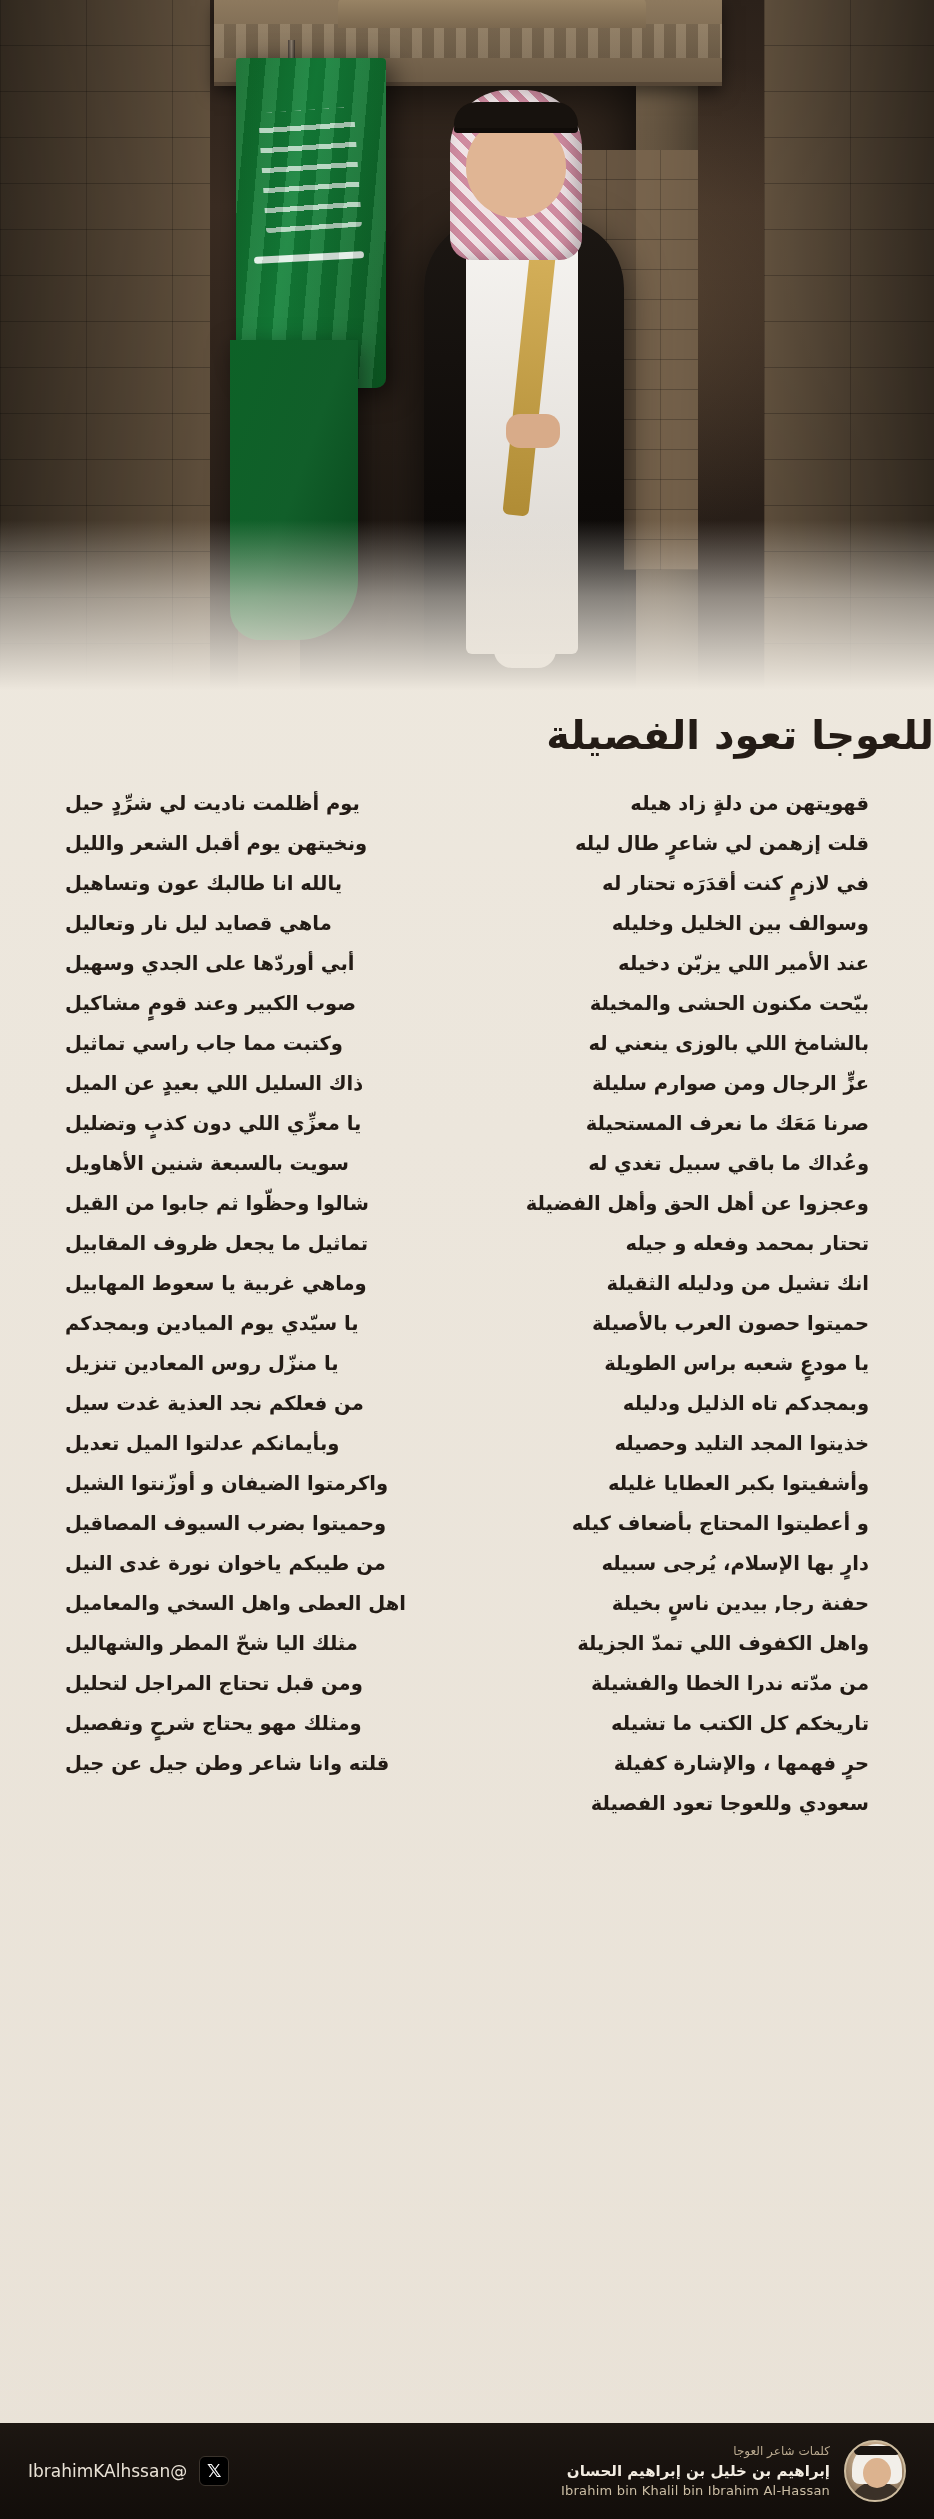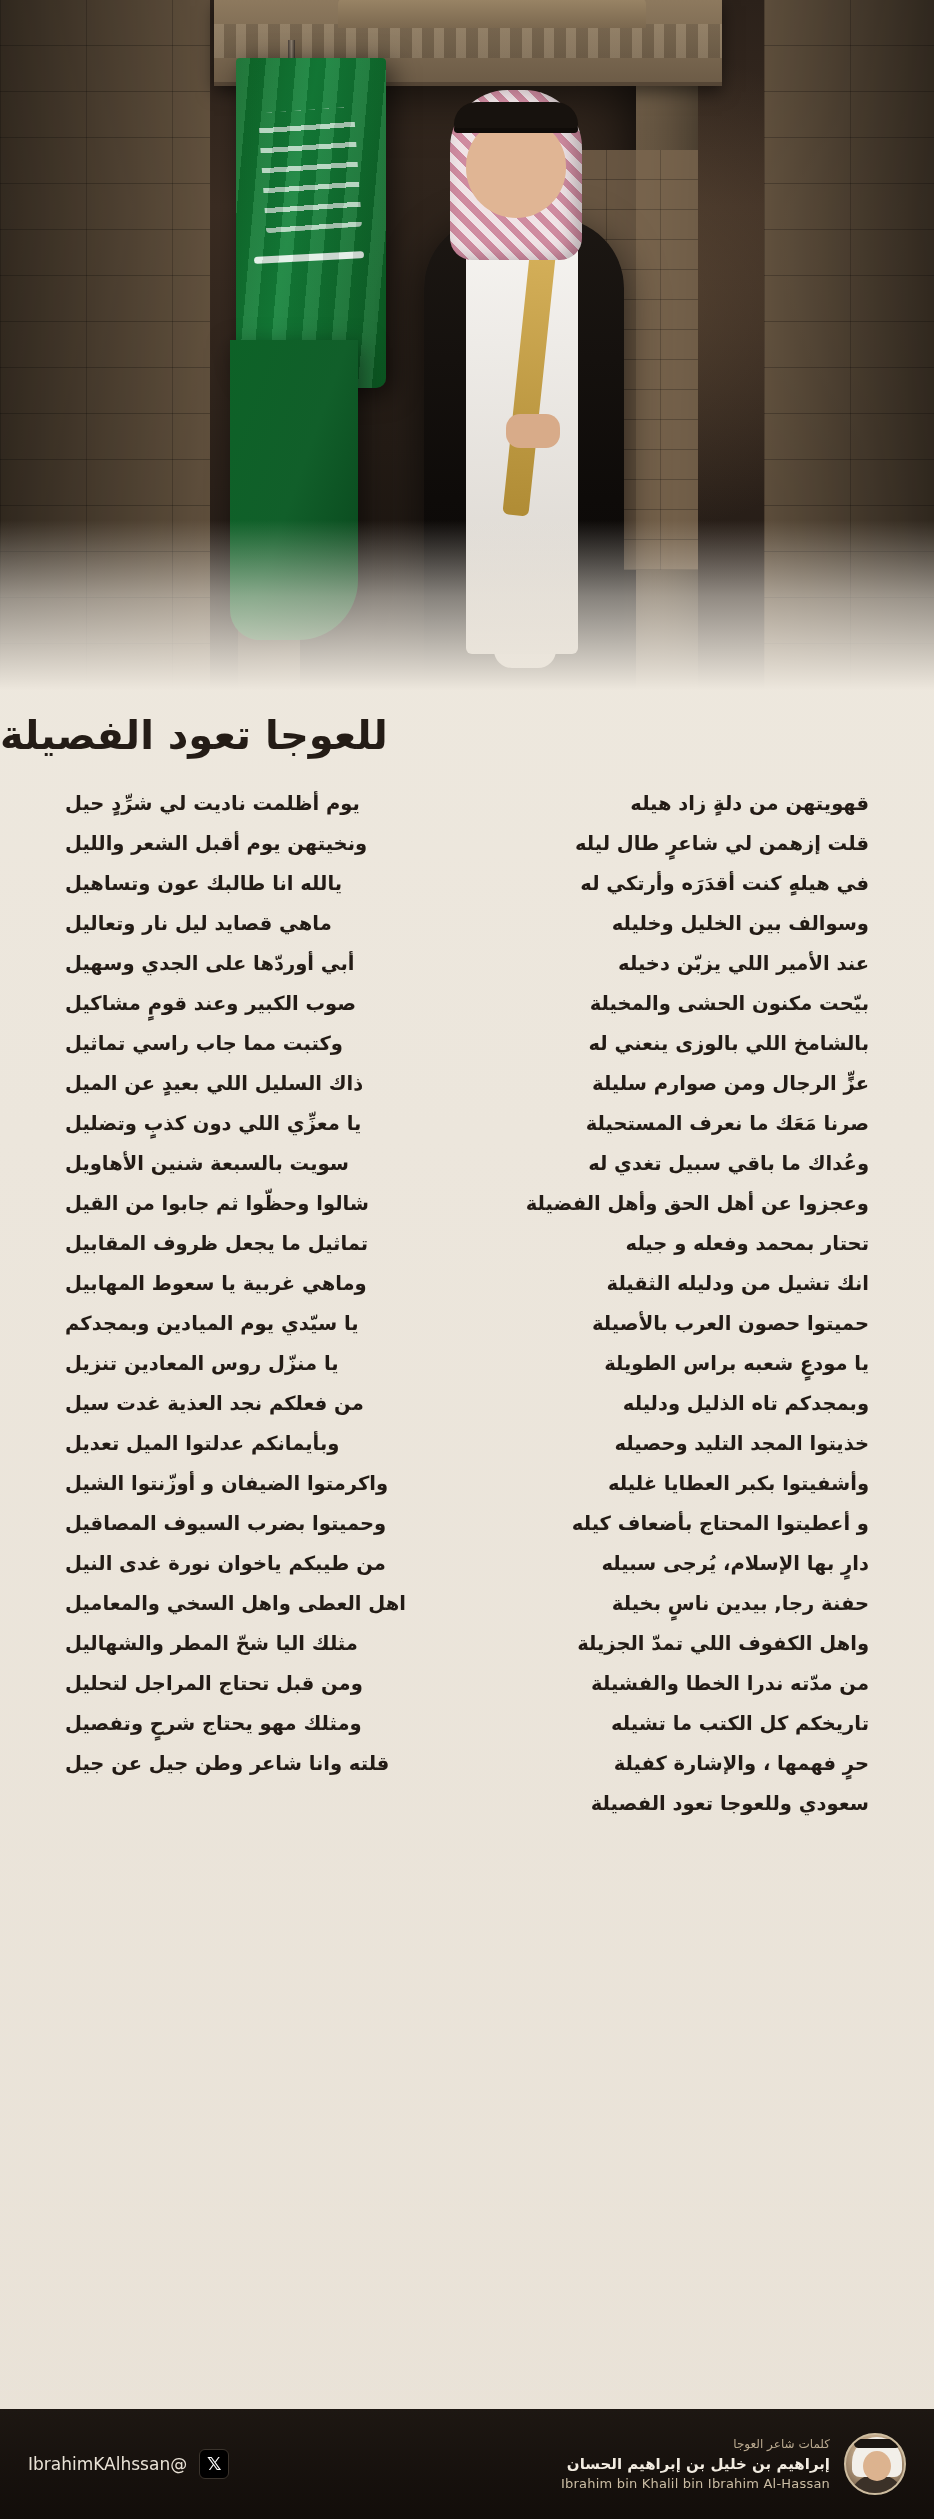--- a/index.html
+++ b/index.html
@@ -172,21 +172,21 @@
     background:#d8ab89; border-radius:14px;
   }
   .hero-fade {
     position:absolute; left:0; right:0; bottom:0; height:170px;
     background: linear-gradient(180deg, rgba(237,231,221,0) 0%, rgba(237,231,221,.55) 45%, #ede7dd 100%);
   }
 
   
   .title {
     margin: 22px 0 18px 0;
-    text-align: left;
+    text-align: right;
     font-size: 40px;
     font-weight: bold;
     color: #241c16;
     letter-spacing: 0;
   }
 
   
   .poem {
     display: flex;
     flex-direction: row;
@@ -202,21 +202,21 @@
     line-height: 40px;
     color: #231b15;
     white-space: nowrap;
     font-weight: 600;
   }
 
   
   .footer {
     position: absolute;
     left: 0; right: 0; bottom: 0;
-    height: 110px;
+    height: 96px;
     background: linear-gradient(180deg,#1d1712 0%,#120d0a 100%);
     display: flex;
     align-items: center;
     justify-content: space-between;
     padding: 0 28px;
   }
   .footer-left { display:flex; align-items:center; gap:12px; }
   .x-logo {
     width: 30px; height: 30px; border-radius: 6px;
     background:#000; border:1px solid #3a332c;
@@ -288,21 +288,21 @@
 
     <div class="hero-fade"></div>
   </div>
 
   <h1 class="title">للعوجا تعود الفصيلة</h1>
 
   <div class="poem">
     <div class="col col-left">
       <div class="verse">قهويتهن من دلةٍ زاد هيله</div>
       <div class="verse">قلت إزهمن لي شاعرٍ طال ليله</div>
-      <div class="verse">في هيلهٍ كنت أقدَرَه وأرتكي له</div>
+      <div class="verse">في لازمٍ كنت أقدَرَه تحتار له</div>
       <div class="verse">وسوالف بين الخليل وخليله</div>
       <div class="verse">عند الأمير اللي يزبّن دخيله</div>
       <div class="verse">بيّحت مكنون الحشى والمخيلة</div>
       <div class="verse">بالشامخ اللي بالوزى ينعني له</div>
       <div class="verse">عزٍّ الرجال ومن صوارم سليلة</div>
       <div class="verse">صرنا مَعَك ما نعرف المستحيلة</div>
       <div class="verse">وعُداك ما باقي سبيل تغدي له</div>
       <div class="verse">وعجزوا عن أهل الحق وأهل الفضيلة</div>
       <div class="verse">تحتار بمحمد وفعله و جيله</div>
       <div class="verse">انك تشيل من ودليله الثقيلة</div>

